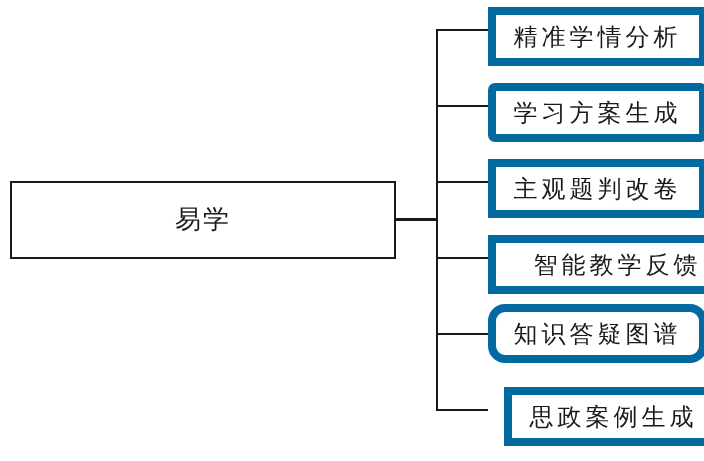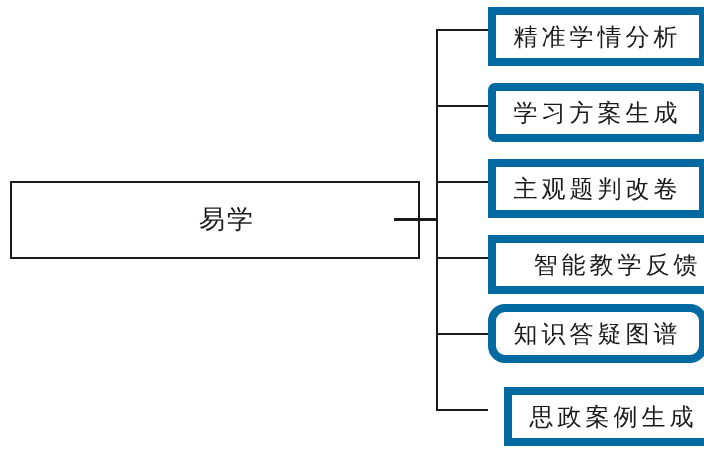--- a/index.html
+++ b/index.html
@@ -22,21 +22,20 @@
     top: 181px;
     width: 382px;
     height: 74px;
     border: 2px solid #1a1a1a;
     background: #ffffff;
     display: flex;
     flex-direction: column;
     align-items: center;
     justify-content: center;
     text-align: center;
-    padding-left: 24px;
   }
   .root-line1 {
     font-size: 26px;
     line-height: 34px;
     letter-spacing: 2px;
   }
   .root-line2 {
     font-size: 26px;
     line-height: 34px;
     letter-spacing: 1px;

